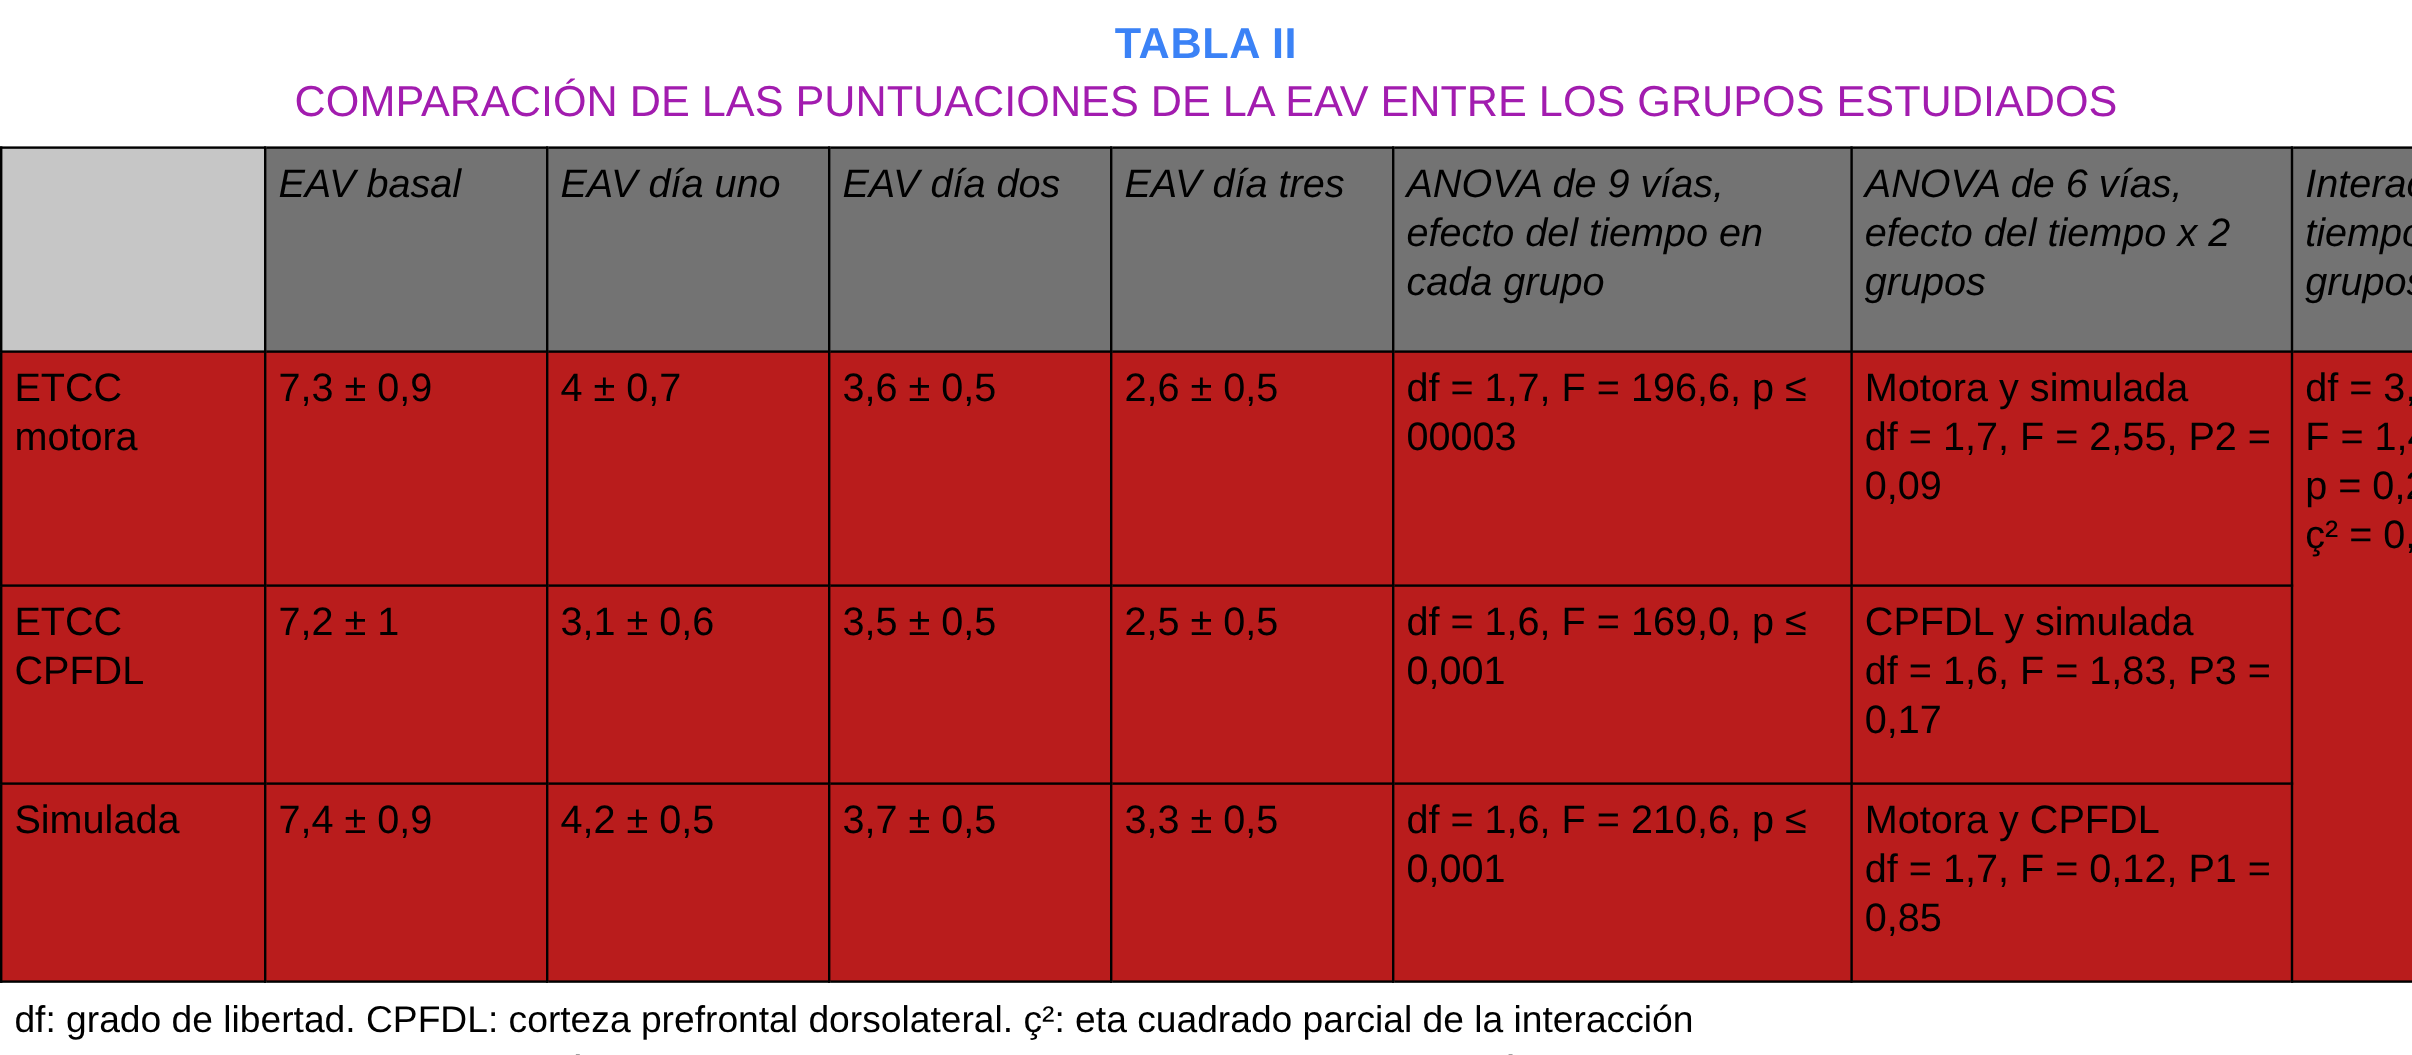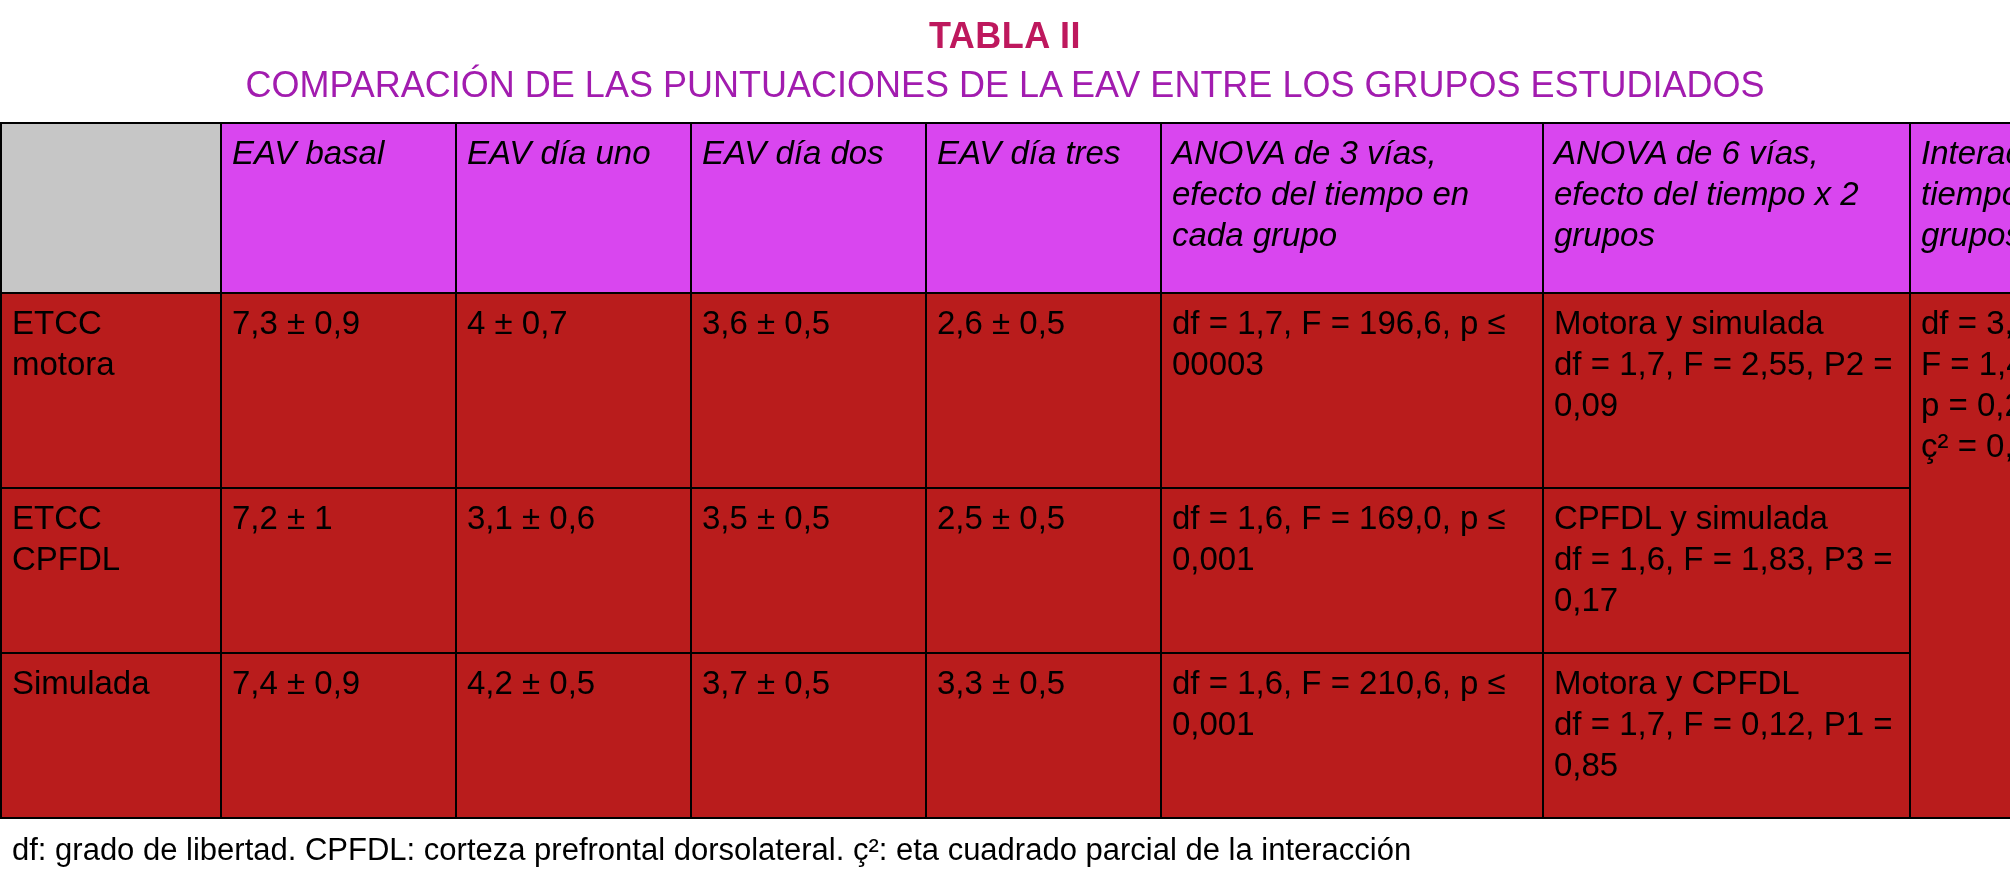--- a/index.html
+++ b/index.html
@@ -19,21 +19,21 @@
     padding: 0;
     box-sizing: border-box;
   }
   .title-block {
     text-align: center;
     padding-top: 14px;
   }
   .table-label {
     font-size: 36px;
     font-weight: bold;
-    color: #be185d;
+    color: #3b82f6;
     letter-spacing: 0.5px;
     line-height: 44px;
   }
   .table-caption {
     font-size: 36px;
     font-weight: normal;
     color: #a21caf;
     line-height: 46px;
     padding-top: 4px;
   }
@@ -45,21 +45,21 @@
   }
   table.data td, table.data th {
     border: 2px solid #000000;
     vertical-align: top;
     padding: 8px 10px 10px 10px;
     font-size: 33px;
     line-height: 41px;
     text-align: left;
   }
   thead th {
-    background: #d946ef;
+    background: #737373;
     font-style: italic;
     font-weight: normal;
     font-size: 33px;
     line-height: 41px;
     height: 150px;
     vertical-align: middle;
   }
   thead th.corner {
     background: #c6c6c6;
   }
@@ -102,21 +102,21 @@
   </div>
 
   <table class="data">
     <thead>
       <tr>
         <th class="corner c0"></th>
         <th class="c1">EAV basal</th>
         <th class="c2">EAV día uno</th>
         <th class="c3">EAV día dos</th>
         <th class="c4">EAV día tres</th>
-        <th class="c5">ANOVA de 3 vías, efecto del tiempo en cada grupo</th>
+        <th class="c5">ANOVA de 9 vías, efecto del tiempo en cada grupo</th>
         <th class="c6">ANOVA de 6 vías, efecto del tiempo x 2 grupos</th>
         <th class="c7">Interacción tiempo x 3 grupos</th>
       </tr>
     </thead>
     <tbody>
       <tr class="r1">
         <td class="c0 row-label">ETCC motora</td>
         <td class="c1">7,3 ± 0,9</td>
         <td class="c2">4 ± 0,7</td>
         <td class="c3">3,6 ± 0,5</td>

